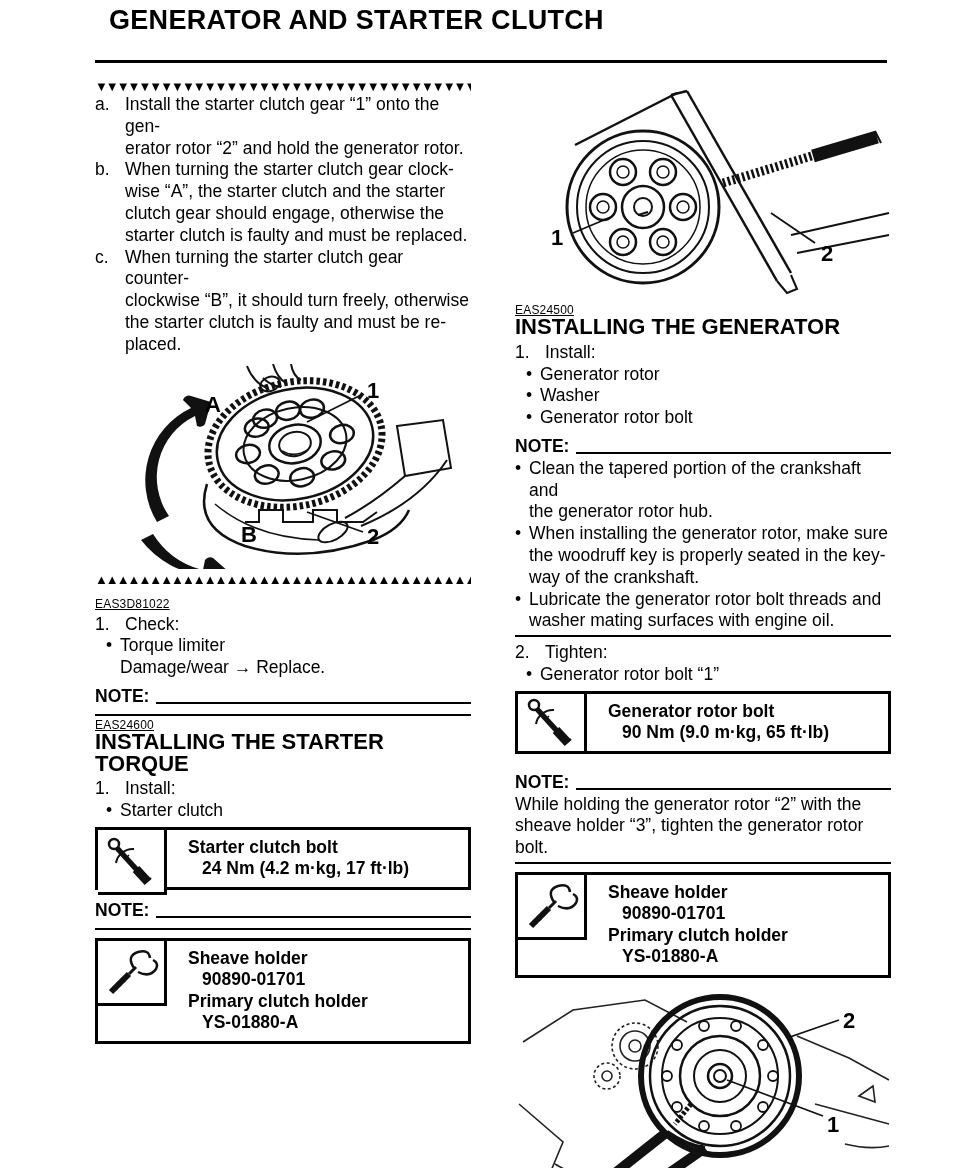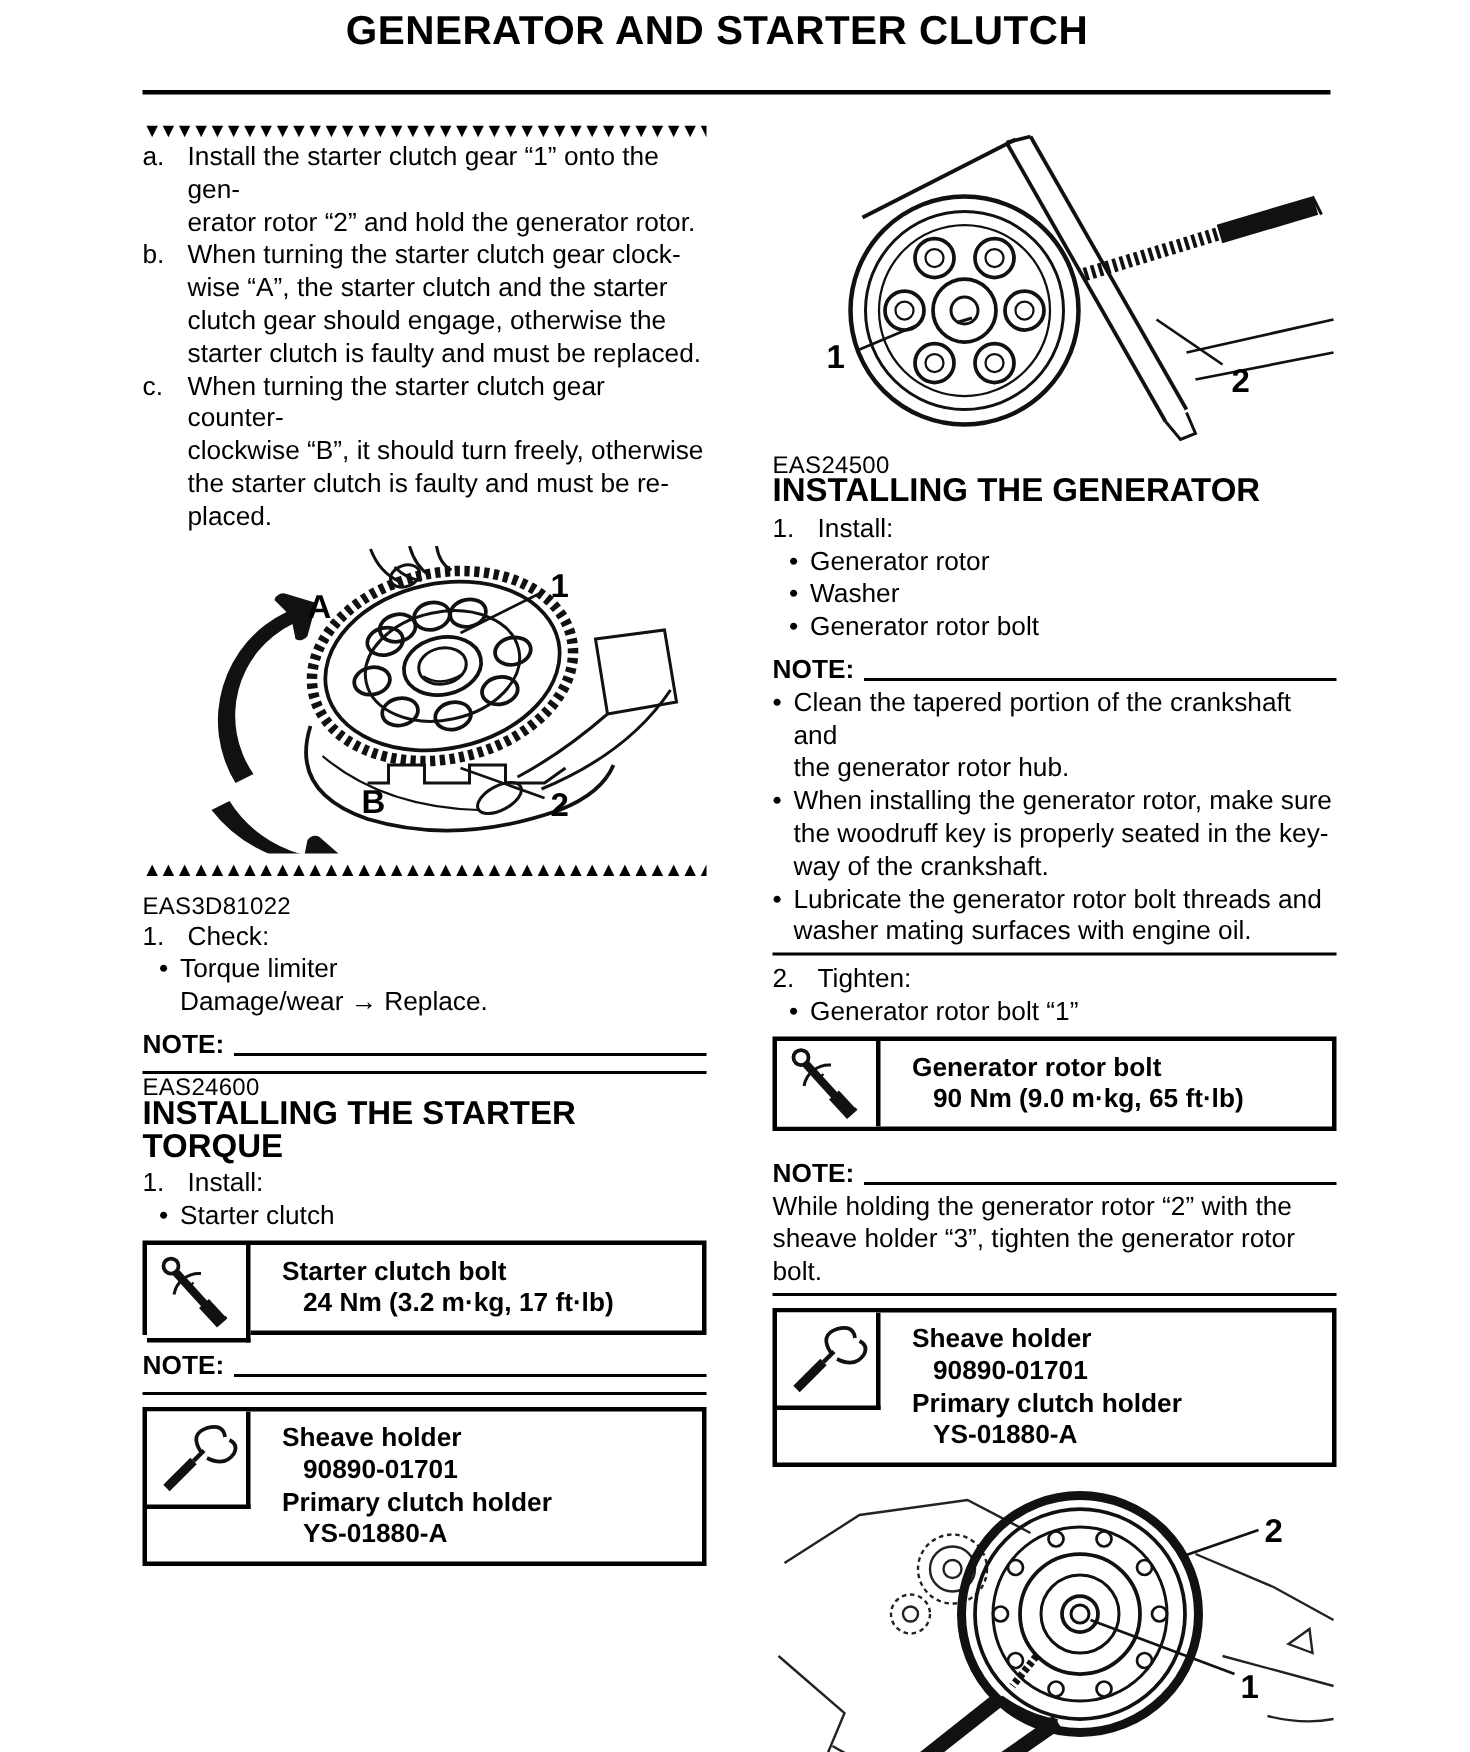--- a/index.html
+++ b/index.html
@@ -2,41 +2,41 @@
 <html><head>
 <meta charset="utf-8">
 <style>
   html,body{margin:0;padding:0;background:#ffffff;}
   body{
     width:980px;height:1168px;position:relative;overflow:hidden;
     font-family:"Liberation Sans",sans-serif;color:#000;
     -webkit-font-smoothing:antialiased;
   }
   .page-title{
-    position:absolute;top:5px;left:82px;width:792px;
-    text-align:center;font-size:27px;font-weight:bold;letter-spacing:.3px;
+    position:absolute;top:5px;left:109px;width:792px;
+    text-align:left;font-size:27px;font-weight:bold;letter-spacing:.3px;
   }
   .title-rule{position:absolute;top:60px;left:95px;width:792px;border-top:3px solid #000;}
   .col{position:absolute;top:78px;width:376px;}
   .col-left{left:95px;}
   .col-right{left:515px;}
 
   .body-text{font-size:17.5px;line-height:21.8px;}
   .pre{white-space:pre-line;}
   .tri-row{
     font-size:13px;line-height:14px;letter-spacing:-2px;
     white-space:nowrap;overflow:hidden;width:100%;height:14px;margin-top:2px;
   }
   .tri-up{margin-top:4px;}
   .step{display:flex;}
   .step-label{width:30px;flex:none;}
   .bullet-line{display:flex;padding-left:11px;}
   .dot{width:14px;flex:none;}
   .result-line{padding-left:25px;}
-  .eas{font-size:16px;line-height:11px;margin-top:12px;letter-spacing:.2px;}
+  .eas{font-size:12px;line-height:11px;margin-top:12px;letter-spacing:.2px;text-decoration:underline;}
   .heading{font-size:22px;font-weight:bold;line-height:21.8px;}
   .note-head{display:flex;font-weight:bold;margin-top:7px;justify-content:center;}
   .note-rule{flex:1;border-bottom:2px solid #000;margin:0 0 4px 7px;}
   .sep{border-top:2px solid #000;margin-top:6px;}
 
   .toolbox{
     border:3px solid #000;position:relative;margin-top:5px;
     padding:7px 6px 7px 90px;font-weight:bold;font-size:17.5px;line-height:21.5px;
     min-height:50px;box-sizing:border-box;
   }
@@ -185,21 +185,21 @@
       <svg width="56" height="52" viewBox="0 0 56 52" fill="none" stroke="#111">
         <circle cx="11" cy="9" r="5" stroke-width="2.5"></circle>
         <line x1="14" y1="13" x2="34" y2="35" stroke-width="5.5"></line>
         <path d="M13,28 A 17,17 0 0 1 31,14" stroke-width="2"></path>
         <line x1="22" y1="24" x2="26" y2="20" stroke-width="1.5"></line>
         <line x1="33" y1="34" x2="45" y2="47" stroke-width="9"></line>
         <line x1="42" y1="48" x2="48" y2="43" stroke-width="2"></line>
       </svg>
     </div>
     <div>Starter clutch bolt</div>
-    <div class="tool-indent">24 Nm (3.2 m·kg, 17 ft·lb)</div>
+    <div class="tool-indent">24 Nm (4.2 m·kg, 17 ft·lb)</div>
   </div>
 
   <div class="note-head body-text m10">
     <span>NOTE:</span>
     <span class="note-rule"></span>
   </div>
   <div class="sep"></div>
 
   <div class="toolbox m8">
     <div class="tool-cell">

